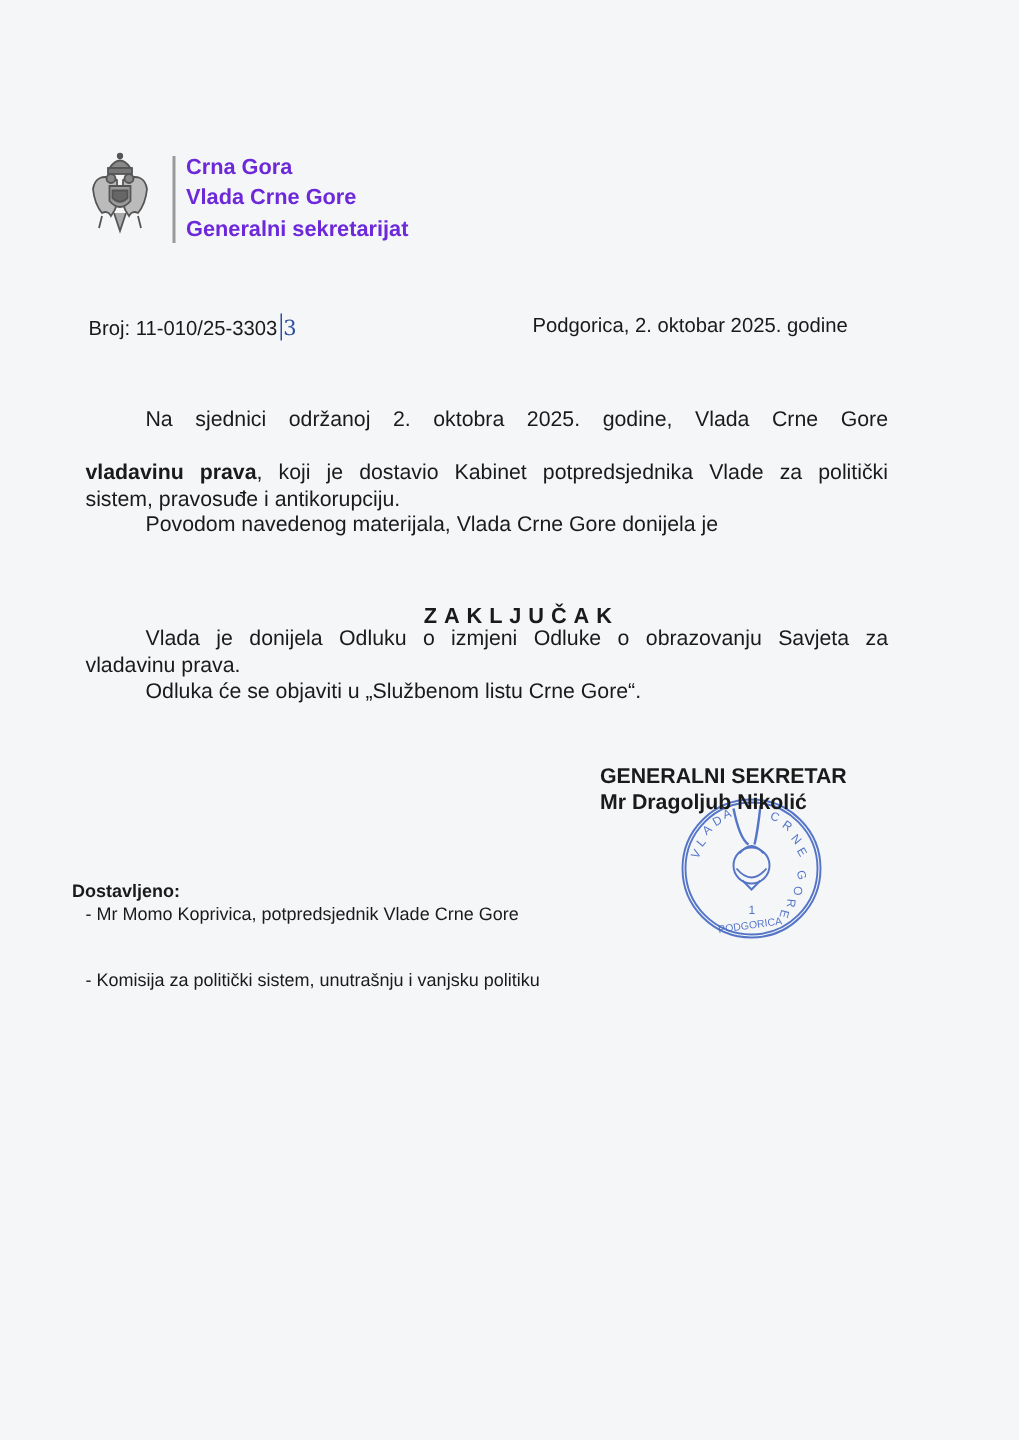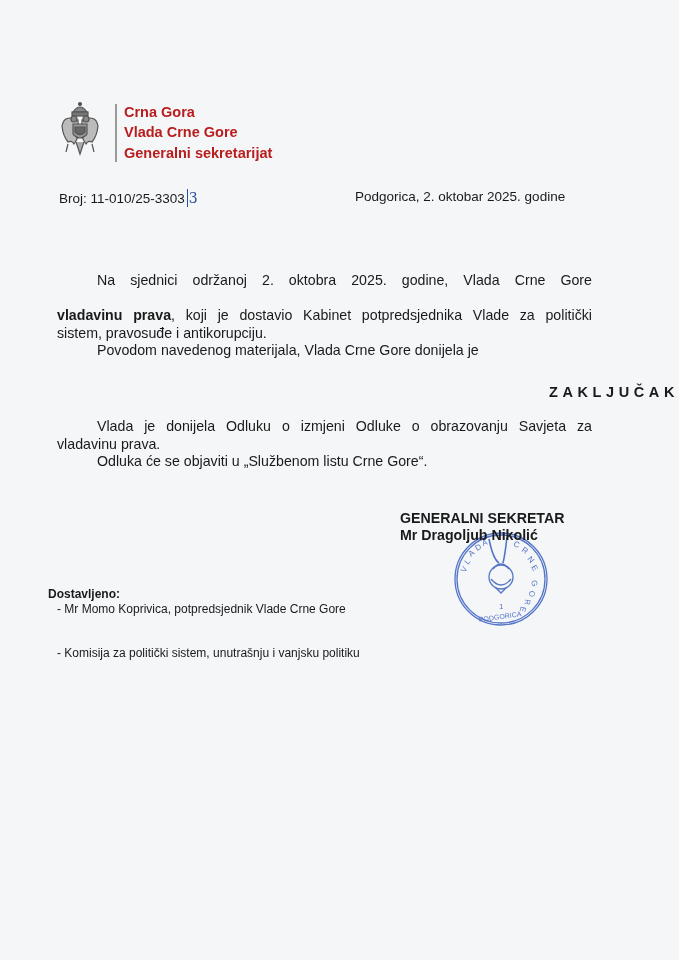--- a/index.html
+++ b/index.html
@@ -9,30 +9,30 @@
     position: relative;
     overflow: hidden;
     font-family: "Liberation Sans", sans-serif;
     color: #1a1a1a;
   }
   .page { position: absolute; inset: 0; }
 
   
   .coat { position: absolute; left: 58px; top: 100px; width: 44px; height: 60px; }
   .vbar { position: absolute; left: 115px; top: 104px; width: 2px; height: 58px; background: #9a9a9a; }
-  .hdr { position: absolute; left: 124px; font-size: 14.5px; font-weight: bold; color: #b91c1c; }
+  .hdr { position: absolute; left: 124px; font-size: 14.5px; font-weight: bold; color: #6d28d9; }
 
-  .refline { position: absolute; top: 189px; font-size: 13.5px; }
+  .refline { position: absolute; top: 209px; font-size: 13.5px; }
   .hand3 { color: #2a4ea0; font-family: "DejaVu Serif", serif; font-size: 14px; }
   .cursor-bar { display: inline-block; width: 1px; height: 18px; background: #2a4ea0; vertical-align: -4px; margin: 0 1px 0 2px; }
   .jline { position: absolute; left: 57px; width: 535px; font-size: 14.2px; }
   .jfull { text-align: justify; text-align-last: justify; }
   b { font-weight: bold; }
 
-  .title { position: absolute; top: 384px; left: 0; width: 679px; text-align: right; font-size: 14.5px; font-weight: bold; letter-spacing: 4.6px; padding-left: 16px; box-sizing: border-box; }
+  .title { position: absolute; top: 403px; left: 0; width: 679px; text-align: center; font-size: 14.5px; font-weight: bold; letter-spacing: 4.6px; padding-left: 16px; box-sizing: border-box; }
 
   .sig { position: absolute; font-size: 14.2px; font-weight: bold; text-align: left; }
 
   .list-title { position: absolute; left: 48px; top: 587px; font-size: 12px; font-weight: bold; }
   .list-item { position: absolute; left: 57px; font-size: 12px; }
 
   .stamp { position: absolute; left: 451px; top: 529px; width: 100px; height: 100px; }
 </style>
 </head>
 <body>

